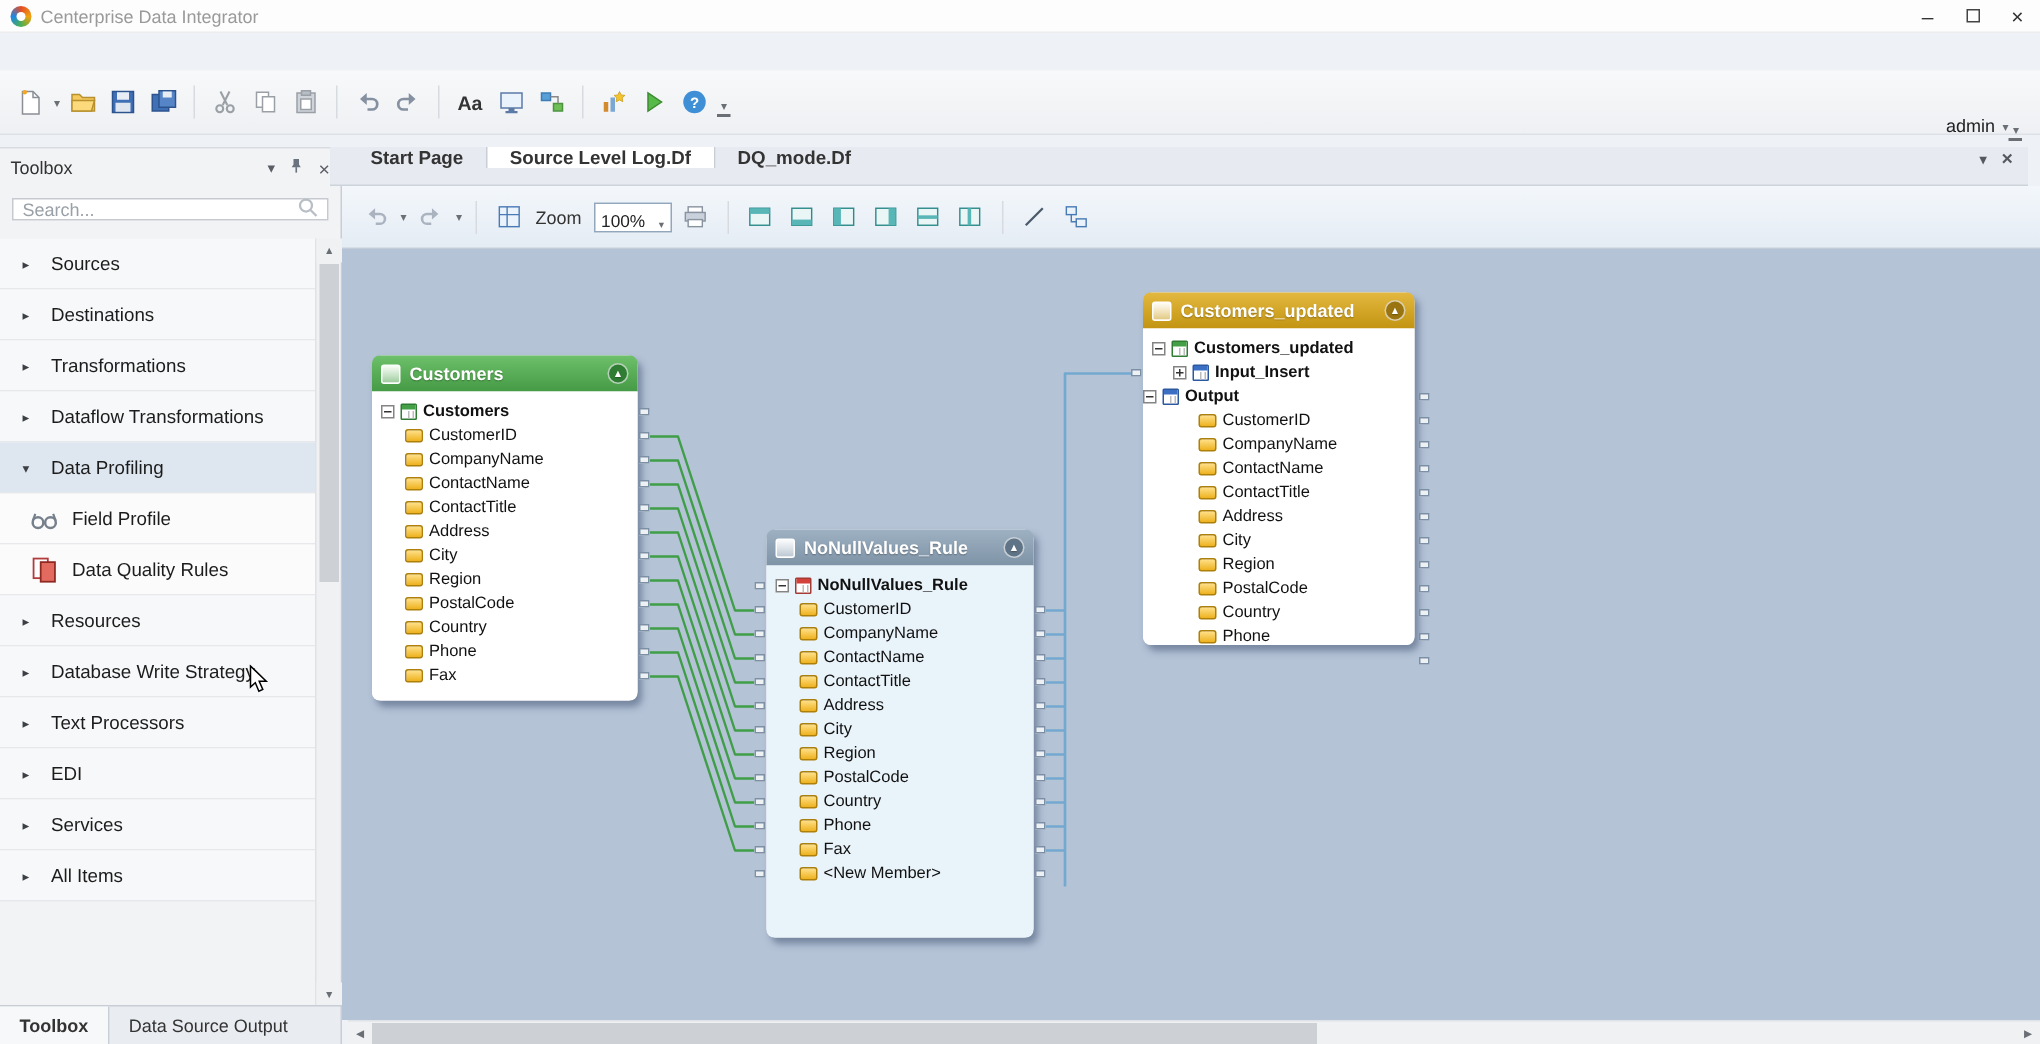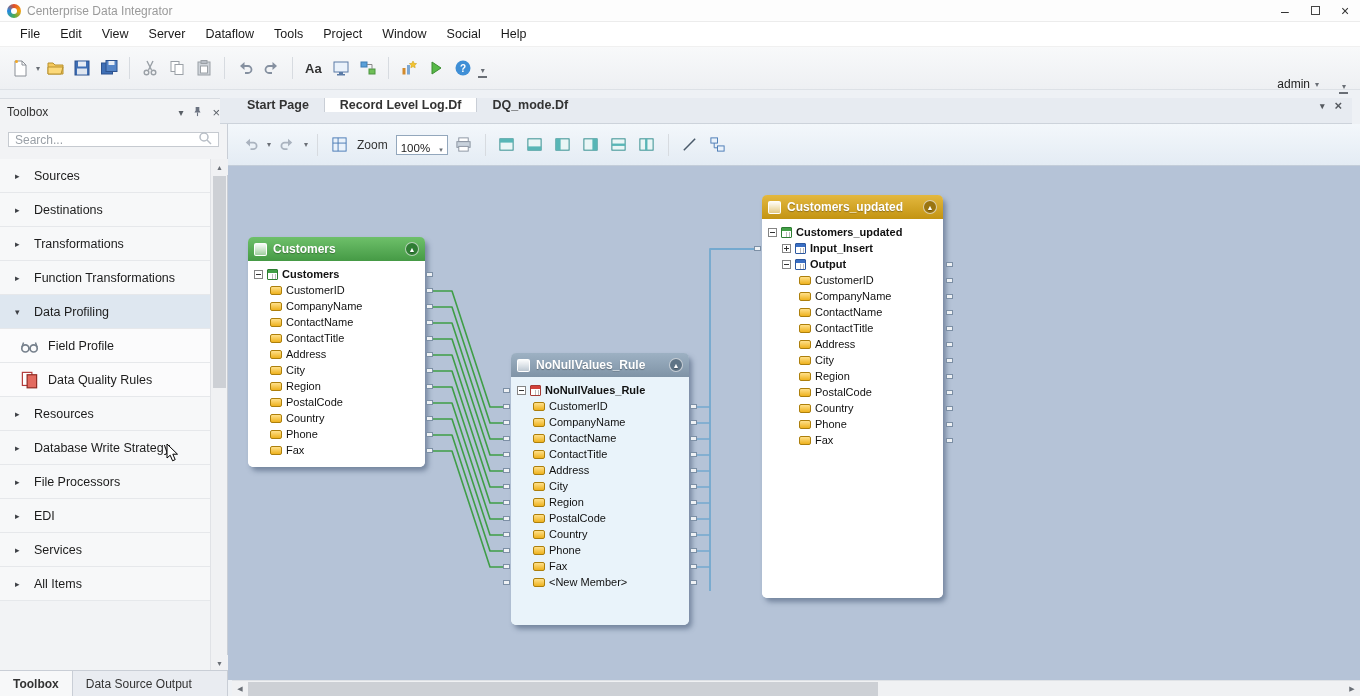--- a/index.html
+++ b/index.html
@@ -19,21 +19,21 @@
   .menubar{position:absolute;left:0;top:22px;width:100%;height:25px;background:#fff;display:flex;align-items:center;padding-left:10px;border-bottom:1px solid #f0f0f0;}
   .menu-item{padding:4px 10px;font-size:12.5px;color:#1a1a1a;}
 
   
   .toolbar{position:absolute;left:0;top:47px;width:100%;height:43px;background:linear-gradient(#f8f9fa,#eef0f3);border-bottom:1px solid #dde1e6;display:flex;align-items:center;padding:0 8px;gap:3px;}
   .ico{width:24px;height:24px;display:inline-flex;align-items:center;justify-content:center;flex:none;}
   .ico svg{width:18px;height:18px;}
   .caret{font-size:8px;color:#6a6f76;margin-left:1px;}
   .sep{width:1px;height:22px;background:#d7dbe0;margin:0 5px;flex:none;}
   .font-btn{font-size:13px;font-weight:bold;color:#333;padding:0 4px;}
-  .tb-right{margin-left:auto;display:flex;align-items:center;gap:20px;padding-right:4px;margin-top:32px;}
+  .tb-right{margin-left:auto;display:flex;align-items:center;gap:0;padding-right:4px;margin-top:32px;}
   .admin{display:flex;align-items:center;gap:4px;font-size:12px;color:#222;}
   .overflow-mark{display:inline-flex;flex-direction:column;align-items:center;margin-top:8px;}
   .overflow-mark .bar{width:9px;height:1.5px;background:#6a6f76;margin-top:1px;}
 
   
   #toolbox{position:absolute;left:0;top:98px;width:228px;height:572px;background:#f2f3f5;border-right:1px solid #c9ced6;border-top:1px solid #d8dce2;}
   .tbx-header{height:26px;display:flex;align-items:center;padding:0 7px;}
   .tbx-title{font-size:12px;color:#333;}
   .tbx-hicons{margin-left:auto;display:flex;align-items:center;gap:9px;color:#5a5f66;font-size:10px;}
   .tbx-hicons .x{font-size:13px;}
@@ -110,32 +110,20 @@
     <span class="title-text">Centerprise Data Integrator</span>
     <div class="win-btns">
       <span class="win-btn">–</span>
       <span class="win-btn">
           <span class="maxbox"></span>
         </span>
       <span class="win-btn">×</span>
     </div>
   </div>
 
-  <div class="menubar" id="menubar">
-      <span class="menu-item">File</span>
-      <span class="menu-item">Edit</span>
-      <span class="menu-item">View</span>
-      <span class="menu-item">Server</span>
-      <span class="menu-item">Dataflow</span>
-      <span class="menu-item">Tools</span>
-      <span class="menu-item">Project</span>
-      <span class="menu-item">Window</span>
-      <span class="menu-item">Social</span>
-      <span class="menu-item">Help</span>
-    </div>
 
   <div class="toolbar">
     <span id="main-toolbar-icons" style="display:flex;align-items:center;gap:3px;">
         <span class="ico">
           <svg viewBox="0 0 18 18">
             <path d="M4 2h7l4 4v11H4z" fill="#fff" stroke="#8a8f96"></path>
             <path d="M11 2v4h4" fill="none" stroke="#8a8f96"></path>
             <circle cx="5.5" cy="2.5" r="1.5" fill="#f4a821"></circle>
           </svg>
         </span>
@@ -273,21 +261,21 @@
         <div class="tb-row section">
           <span class="tb-arrow">▸</span>
           <span class="tb-label">Destinations</span>
         </div>
         <div class="tb-row section">
           <span class="tb-arrow">▸</span>
           <span class="tb-label">Transformations</span>
         </div>
         <div class="tb-row section">
           <span class="tb-arrow">▸</span>
-          <span class="tb-label">Function Transformations</span>
+          <span class="tb-label">Dataflow Transformations</span>
         </div>
         <div class="tb-row section expanded">
           <span class="tb-arrow">▾</span>
           <span class="tb-label">Data Profiling</span>
         </div>
         <div class="tb-row item">
           <span class="tbi">
             <svg viewBox="0 0 16 16">
               <circle cx="4.5" cy="10.5" r="3" fill="none" stroke="#76808c" stroke-width="1.4"></circle>
               <circle cx="11.5" cy="10.5" r="3" fill="none" stroke="#76808c" stroke-width="1.4"></circle>
@@ -308,21 +296,21 @@
         <div class="tb-row section">
           <span class="tb-arrow">▸</span>
           <span class="tb-label">Resources</span>
         </div>
         <div class="tb-row section">
           <span class="tb-arrow">▸</span>
           <span class="tb-label">Database Write Strategy</span>
         </div>
         <div class="tb-row section">
           <span class="tb-arrow">▸</span>
-          <span class="tb-label">File Processors</span>
+          <span class="tb-label">Text Processors</span>
         </div>
         <div class="tb-row section">
           <span class="tb-arrow">▸</span>
           <span class="tb-label">EDI</span>
         </div>
         <div class="tb-row section">
           <span class="tb-arrow">▸</span>
           <span class="tb-label">Services</span>
         </div>
         <div class="tb-row section">
@@ -337,21 +325,21 @@
     </div>
   </div>
   <div class="tbx-tabs" id="tbx-tabs">
       <div class="tbx-tab active">Toolbox</div>
       <div class="tbx-tab">Data Source Output</div>
     </div>
 
   <div class="doc-tabs">
     <div class="strip" id="doc-tabs-strip">
         <div class="doc-tab">Start Page</div>
-        <div class="doc-tab active">Record Level Log.Df</div>
+        <div class="doc-tab active">Source Level Log.Df</div>
         <div class="doc-tab">DQ_mode.Df</div>
       </div>
     <span class="dt-icos">
       <span class="v">▾</span>
       <span class="x">×</span>
     </span>
   </div>
 
   <div class="doc-toolbar" id="doc-toolbar">
       <span class="ico">
@@ -558,38 +546,38 @@
           <div class="trow" style="padding-left: 22px;">
             <span class="fld"></span>
             <span>Fax</span>
           </div>
           <div class="trow" style="padding-left: 22px;">
             <span class="fld"></span>
             <span>&lt;New Member&gt;</span>
           </div>
         </div>
       </div>
-      <div class="node" style="left: 534px; top: 29px; width: 181px; height: 403px;">
+      <div class="node" style="left: 534px; top: 29px; width: 181px; height: 235px;">
         <div class="node-hd" style="background: linear-gradient(rgb(227, 184, 63), rgb(195, 148, 18));">
           <span class="hdico"></span>
           <span class="hd-title">Customers_updated</span>
           <span class="clps" style="background: rgb(154, 116, 16);">▲</span>
         </div>
         <div class="node-bd" style="background: rgb(255, 255, 255);">
           <div class="trow bold" style="padding-left: 6px;">
             <span class="exp"></span>
             <span class="tbl green"></span>
             <span>Customers_updated</span>
           </div>
           <div class="trow bold" style="padding-left: 20px;">
             <span class="exp plus"></span>
             <span class="tbl blue"></span>
             <span>Input_Insert</span>
           </div>
-          <div class="trow bold" style="padding-left: 20px;">
+          <div class="trow bold" style="">
             <span class="exp"></span>
             <span class="tbl blue"></span>
             <span>Output</span>
           </div>
           <div class="trow" style="padding-left: 37px;">
             <span class="fld"></span>
             <span>CustomerID</span>
           </div>
           <div class="trow" style="padding-left: 37px;">
             <span class="fld"></span>

